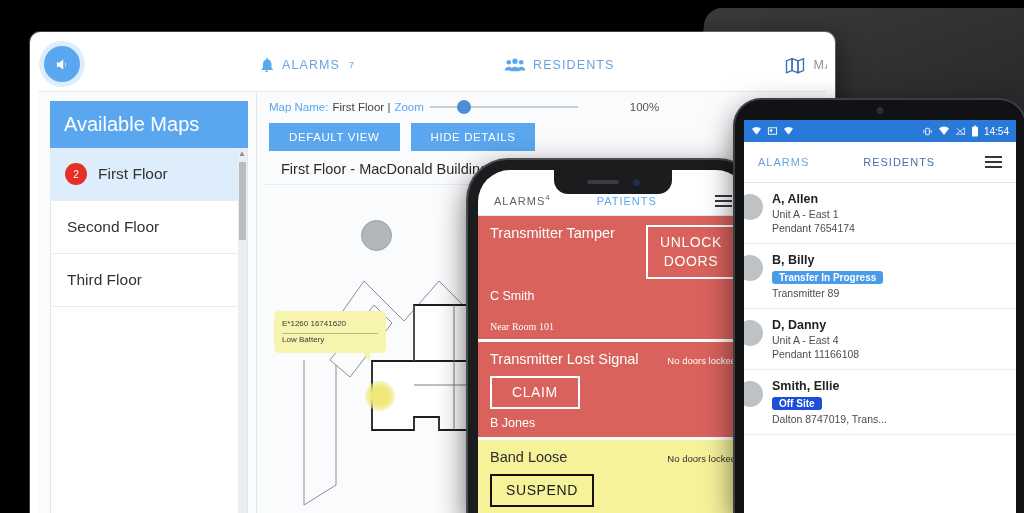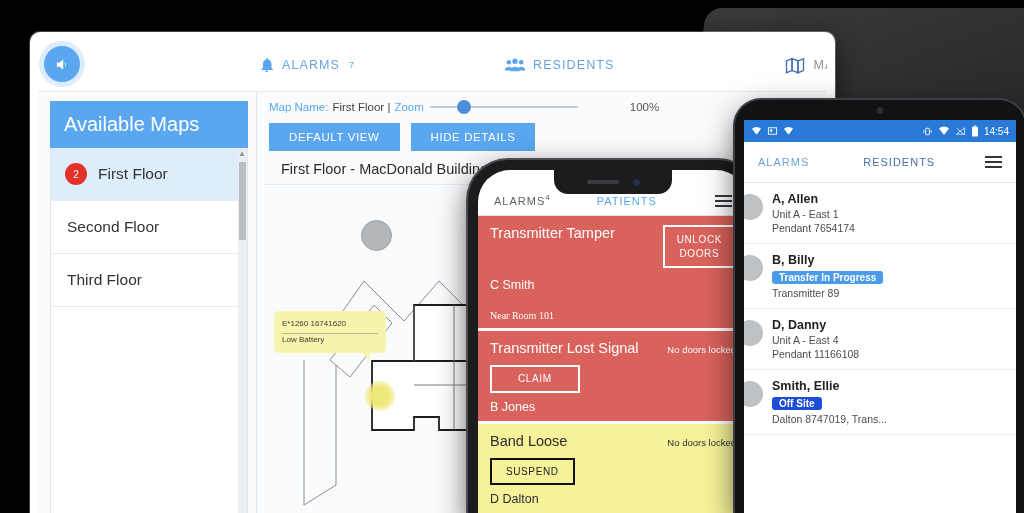--- a/index.html
+++ b/index.html
@@ -96,21 +96,21 @@
   .ip-tab.active{color:#5c6066;}
   .ip-sup{font-size:8px;vertical-align:super;}
   .ip-ham{margin-left:auto;display:flex;flex-direction:column;gap:3px;}
   .ip-ham span{display:block;width:17px;height:2px;background:#33373b;}
   .alarm{padding:9px 12px 7px;position:relative;margin-bottom:3px;}
   .alarm.red{background:#d9625c;color:#fff;}
   .alarm.yellow{background:#f5f29a;color:#2e2e2e;}
   .al-top{display:flex;align-items:flex-start;}
   .al-title{font-size:14.5px;}
   .al-right{margin-left:auto;font-size:9.5px;padding-top:4px;}
-  .al-action{border:2px solid #fff;padding:6px 12px;font-size:10px;letter-spacing:.6px;
+  .al-action{border:2px solid #fff;padding:6px 12px;font-size:14px;letter-spacing:.6px;
     text-align:center;line-height:1.35;}
   .alarm.yellow .al-action{border-color:#111;color:#1c1c1c;}
   .al-btn-sm{display:inline-block;margin-top:9px;}
   .al-name{font-size:12.5px;margin-top:10px;}
   .al-sub{font-size:10px;margin-top:18px;font-family:Liberation Serif, serif;}
 
   
   .android{position:absolute;left:735px;top:100px;width:290px;height:413px;
     background:#111214;border-radius:26px 26px 0 0;
     box-shadow:0 0 0 2px #3c3e42, 0 10px 30px rgba(0,0,0,.6);}
@@ -297,21 +297,21 @@
         </div>
         <div class="al-name">C Smith</div>
         <div class="al-sub">Near Room 101</div>
       </div>
 
       <div class="alarm red">
         <div class="al-top">
           <span class="al-title">Transmitter Lost Signal</span>
           <span class="al-right">No doors locked</span>
         </div>
-        <span class="al-action al-btn-sm" style="padding:5px 26px">CLAIM</span>
+        <span class="al-action al-btn-sm" style="padding:5px 20px">CLAIM</span>
         <div class="al-name" style="margin-top:7px">B Jones</div>
       </div>
 
       <div class="alarm yellow">
         <div class="al-top">
           <span class="al-title">Band Loose</span>
           <span class="al-right">No doors locked</span>
         </div>
         <span class="al-action al-btn-sm" style="padding:5px 14px">SUSPEND</span>
         <div class="al-name" style="margin-top:7px">D Dalton</div>

